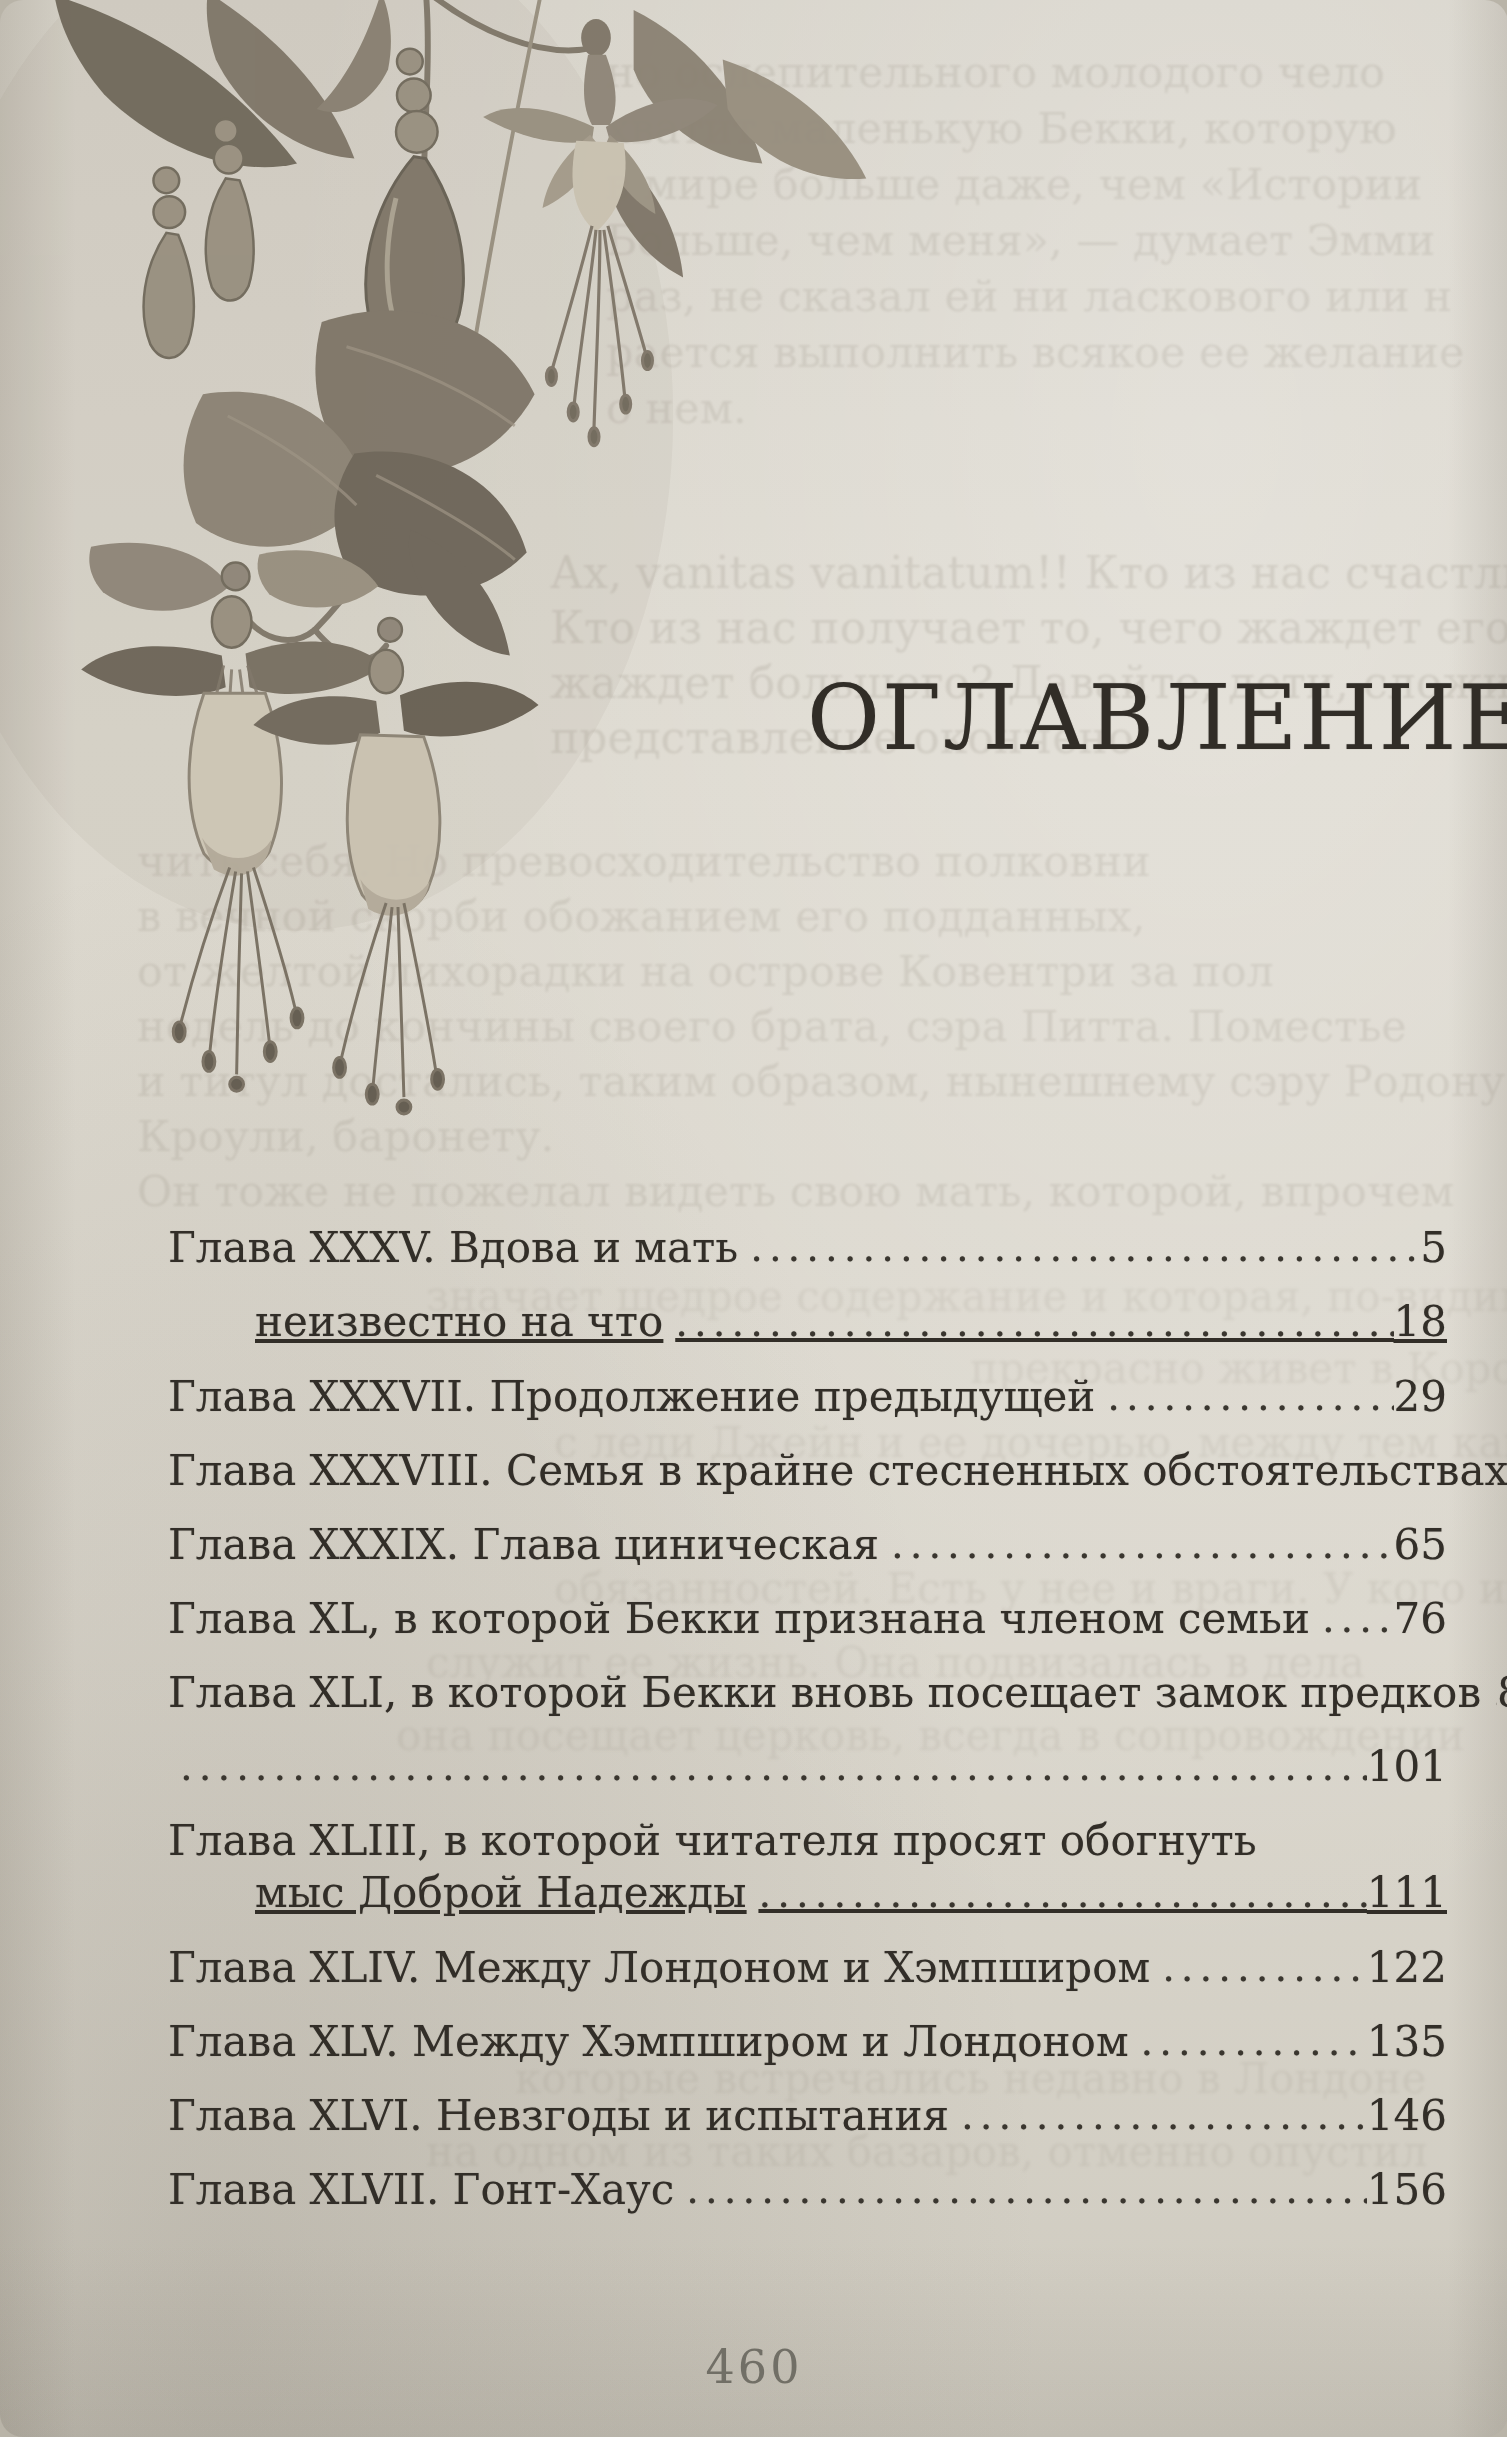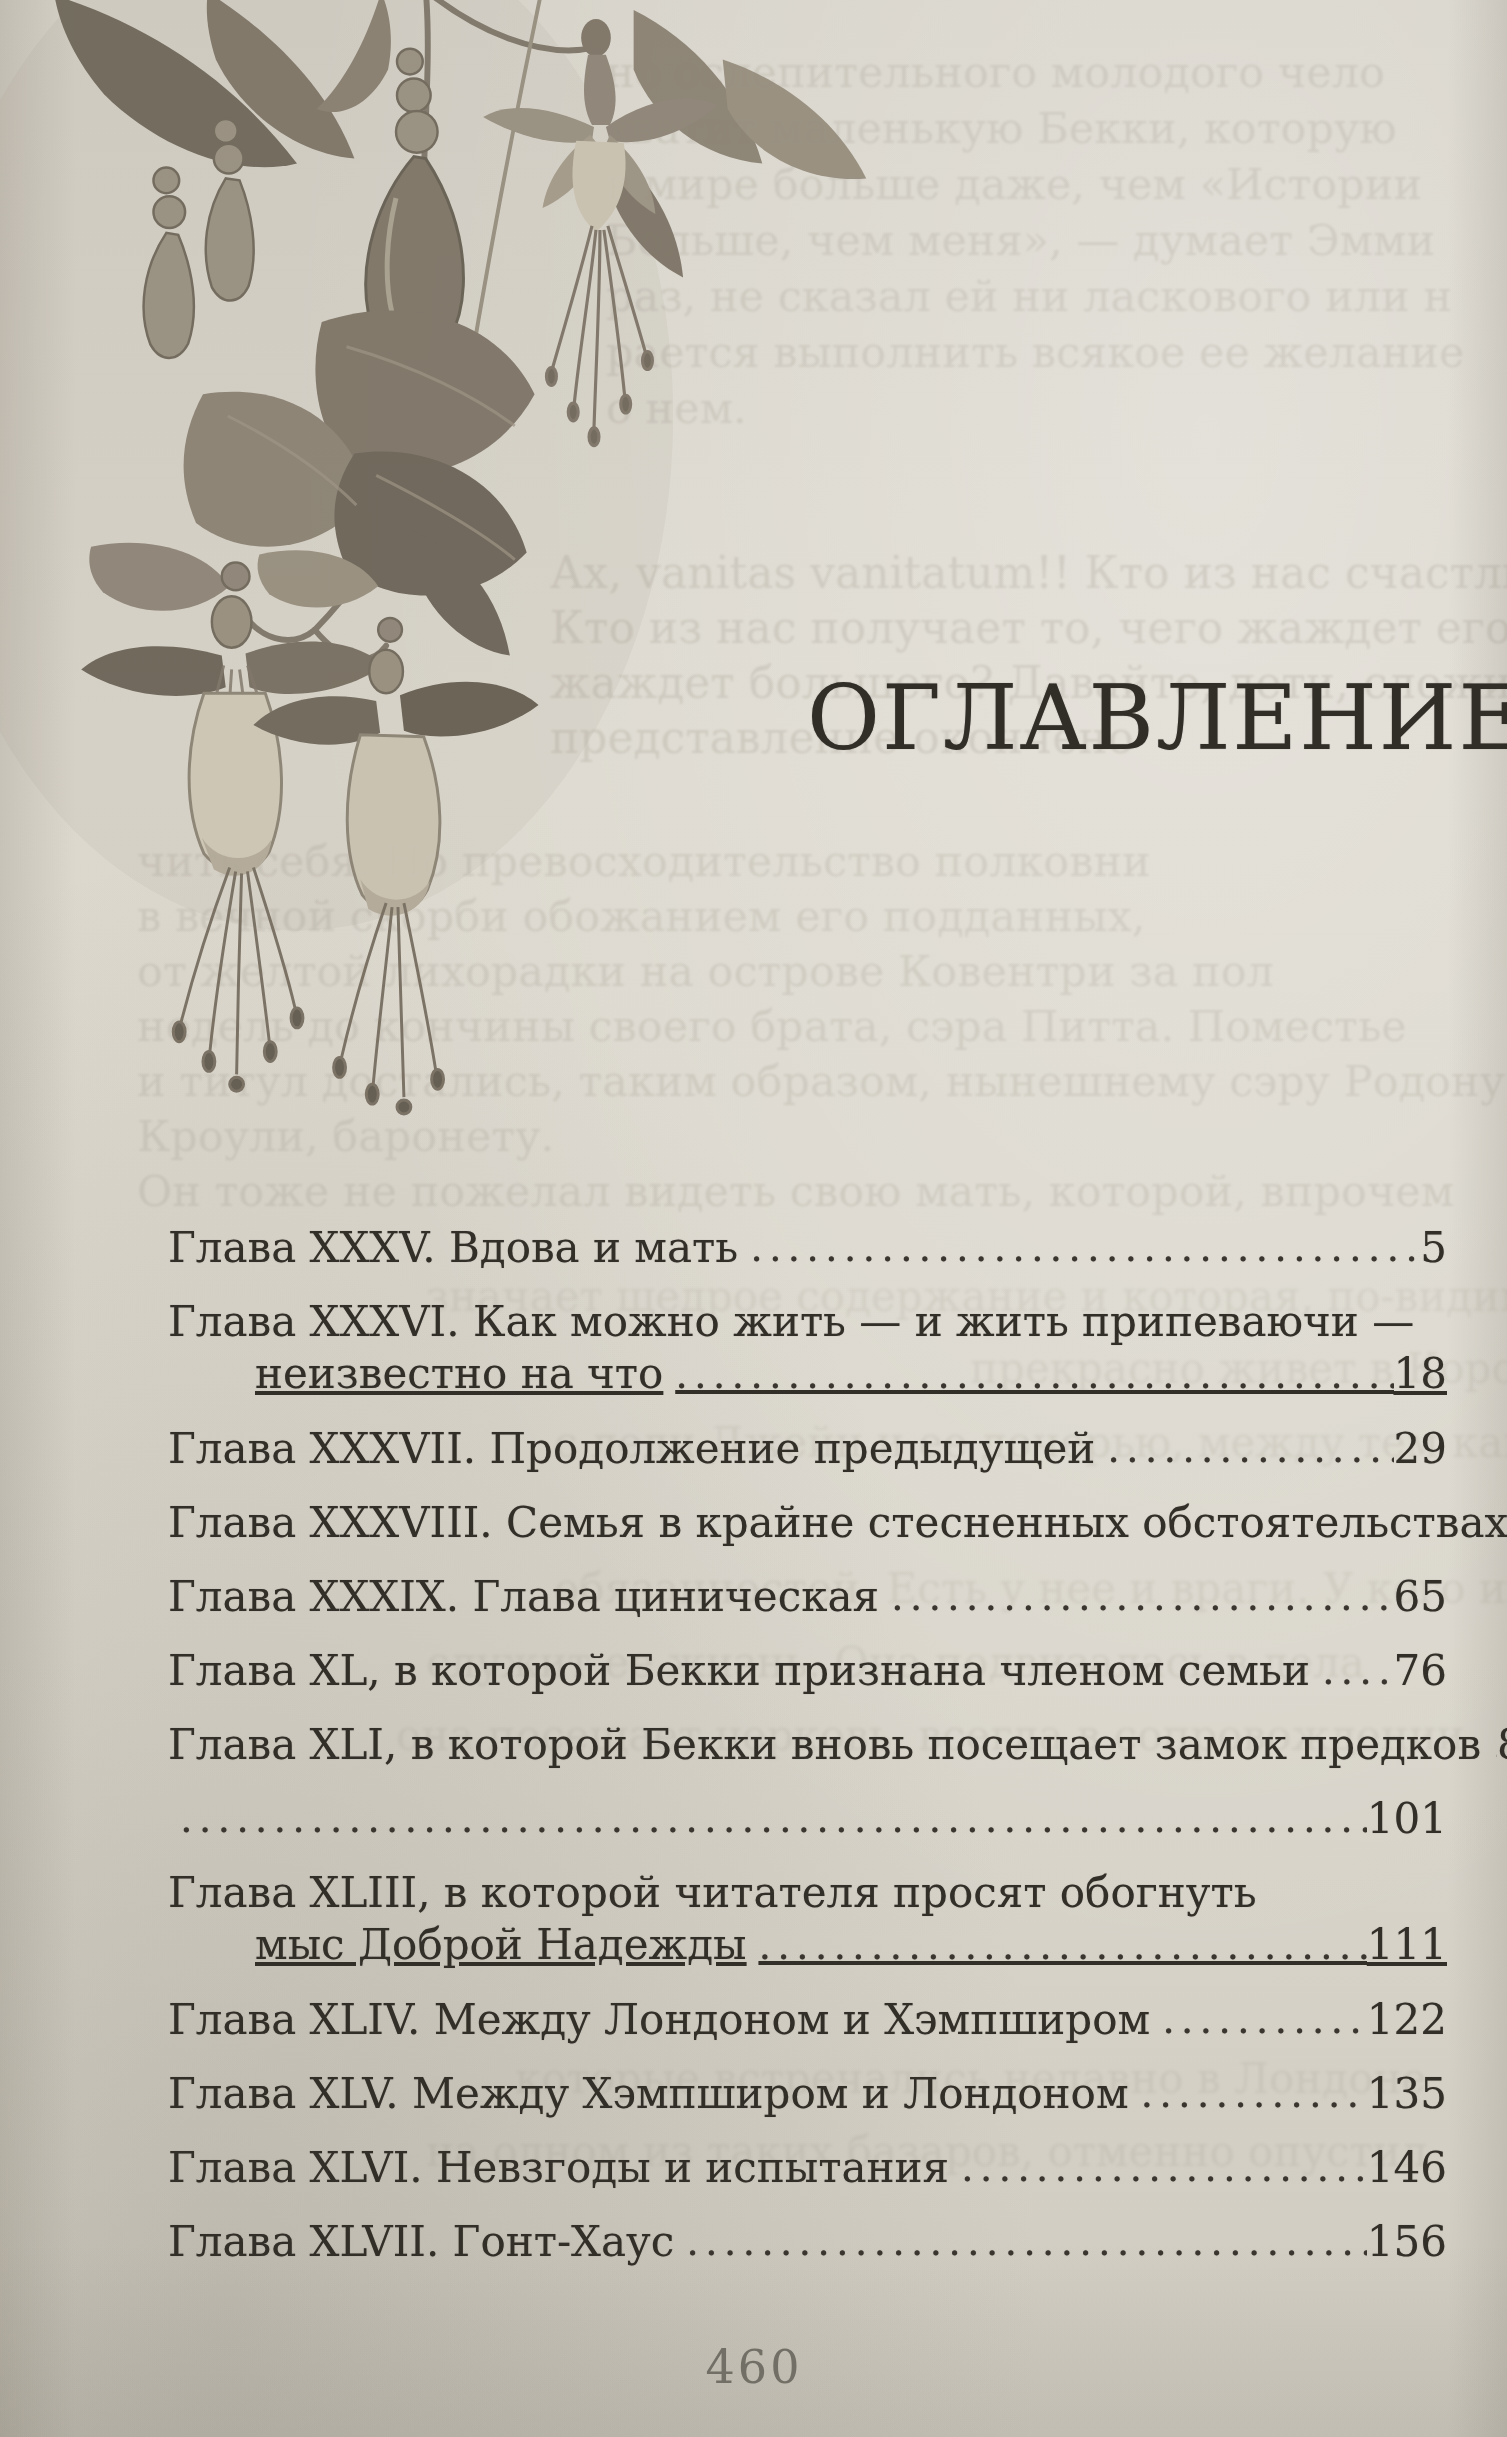--- a/index.html
+++ b/index.html
@@ -7,20 +7,21 @@
     position:relative;
     width:1508px;height:2437px;
     overflow:hidden;
     font-family:"DejaVu Serif","Liberation Serif",serif;
     background:
       linear-gradient(to right, rgba(118,110,96,0.20), rgba(118,110,96,0) 5%),
       linear-gradient(to left, rgba(108,100,88,0.16), rgba(108,100,88,0) 4%),
       radial-gradient(ellipse at 80% 18%, rgba(255,255,255,0.28), rgba(255,255,255,0) 55%),
       radial-gradient(ellipse at 15% 95%, rgba(100,92,80,0.18), rgba(100,92,80,0) 45%),
       linear-gradient(to bottom, #d5d1c7 0%, #dcd8ce 30%, #dad6cc 68%, #cfcbc0 100%);
+    border-radius: 23px;
   }
   .page::after{ 
     content:"";position:absolute;inset:0;pointer-events:none;
     background:linear-gradient(to bottom, rgba(0,0,0,0) 92%, rgba(70,64,54,0.10) 100%);
   }
 
   
   .st{position:absolute;color:#837b6d;filter:blur(1.3px);pointer-events:none;}
   .st div{white-space:nowrap;}
   .st-top{left:606px;top:44px;width:906px;font-size:43px;line-height:56px;opacity:0.16;}
@@ -223,21 +224,20 @@
 
   <div class="toc">
 
     <div class="toc-row">
       <span class="t">Глава XXXV. Вдова и мать</span>
       <span class="leader">......................................................................................................................................................</span>
       <span class="pg">5</span>
     </div>
 
     <div class="toc-wrap">
-      <div class="l1">Глава XXXVI. Как можно жить — и жить припеваючи —</div>
       <div class="l2">
         <span class="t">неизвестно на что</span>
         <span class="leader">......................................................................................................................................................</span>
         <span class="pg">18</span>
       </div>
     </div>
 
     <div class="toc-row">
       <span class="t">Глава XXXVII. Продолжение предыдущей</span>
       <span class="leader">......................................................................................................................................................</span>

